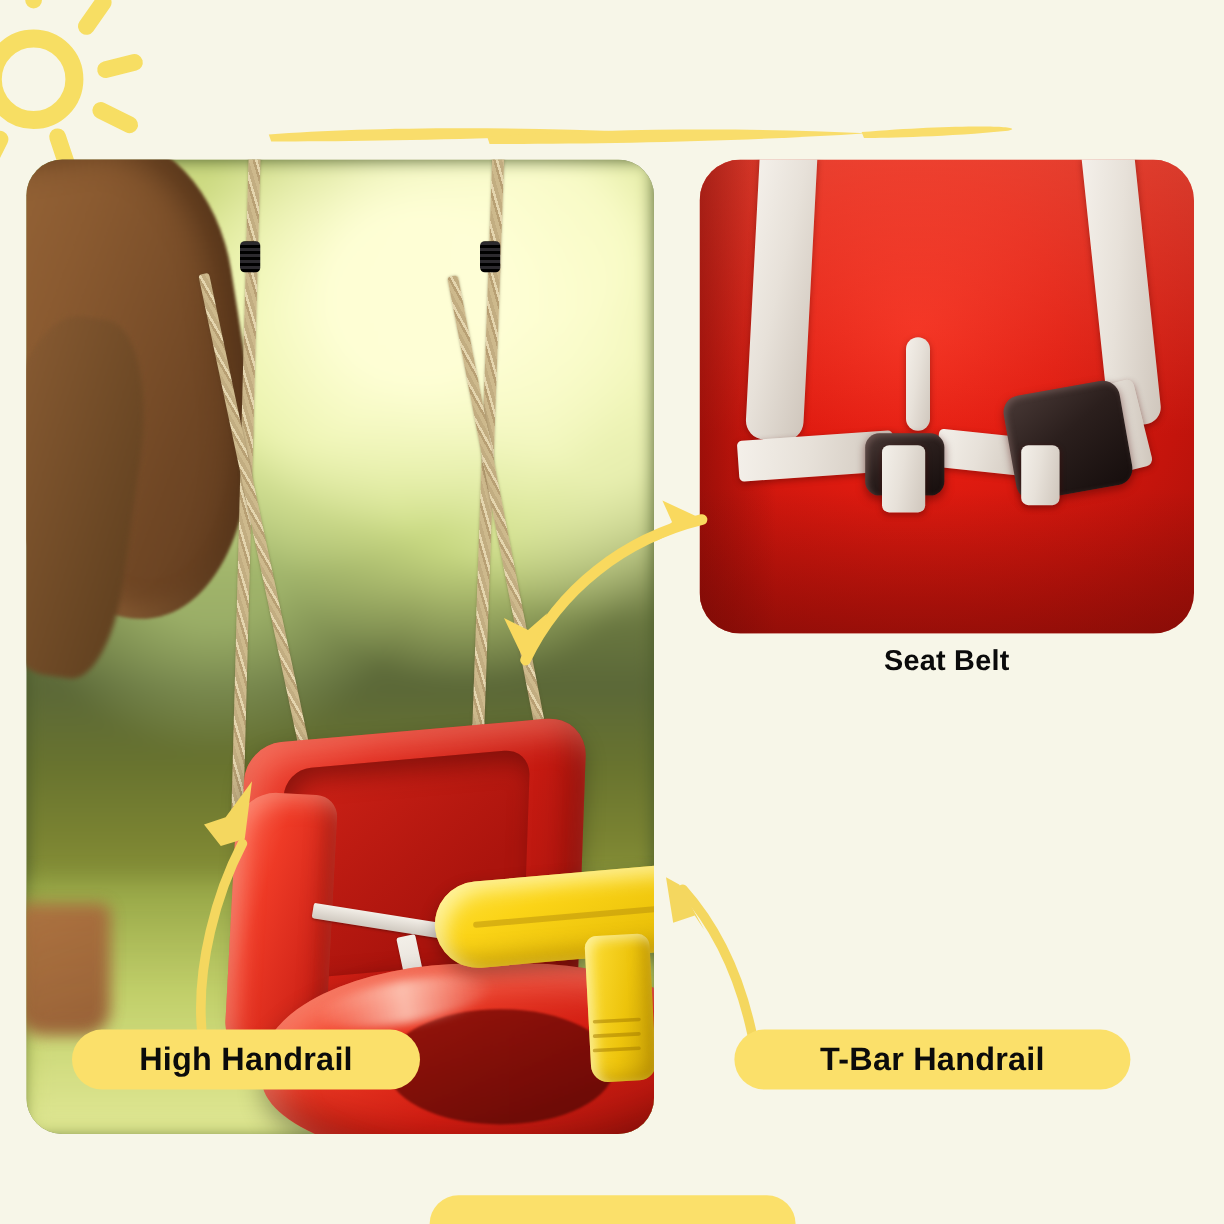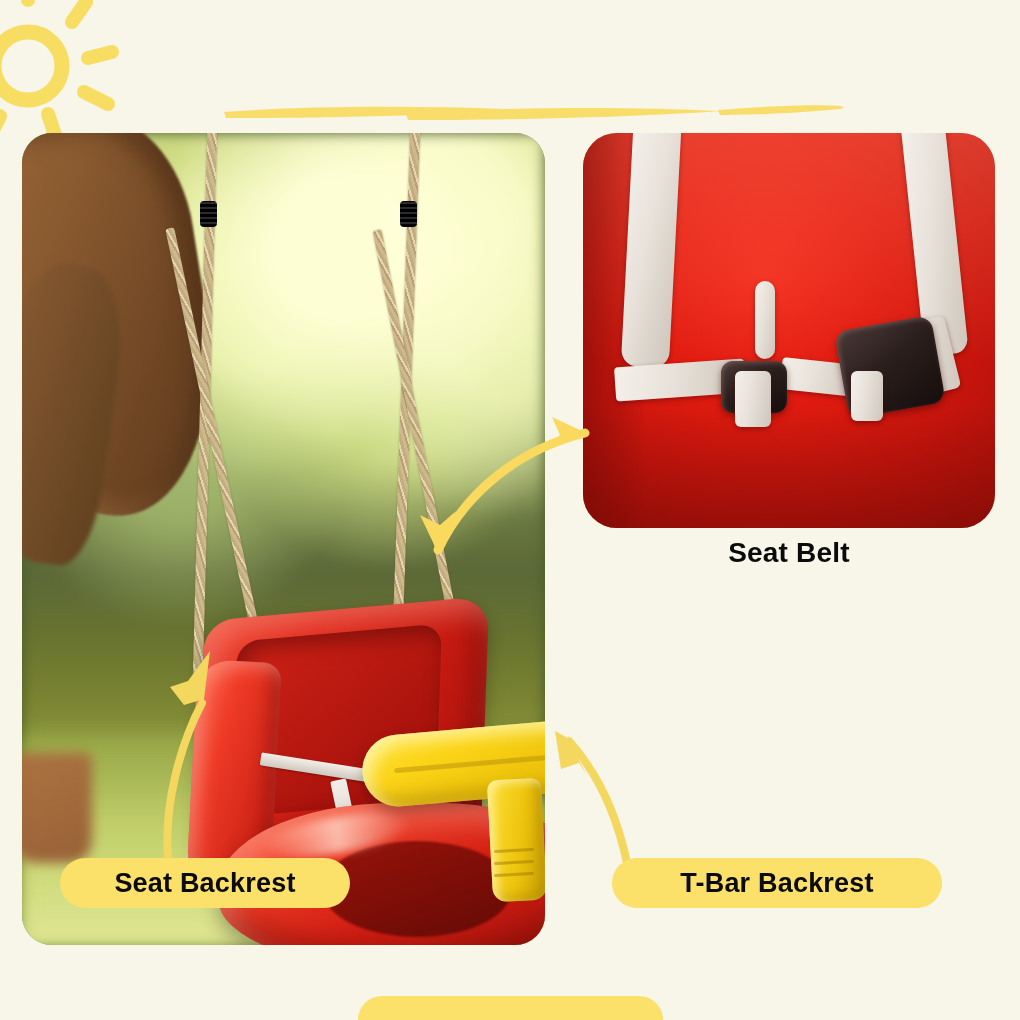--- a/index.html
+++ b/index.html
@@ -227,21 +227,21 @@
   .pill-backrest { left: 60px;  top: 858px; width: 290px; height: 50px; }
   .pill-tbar     { left: 612px; top: 858px; width: 330px; height: 50px; }
   .pill-bottom {
     position: absolute; left: 358px; top: 996px; width: 305px; height: 48px;
     background: #FBE06A; border-radius: 24px;
   }
   .seatbelt-label {
     position: absolute; left: 583px; top: 537px; width: 412px;
     text-align: center;
     font-family: "Liberation Sans", sans-serif;
-    font-weight: bold; font-size: 28px; color: #0B0B0B;
+    font-weight: bold; font-size: 24px; color: #0B0B0B;
     letter-spacing: .2px;
   }
 </style>
 </head>
 <body>
 
 <div id="page">
 
   <div class="sun-wrap">
     <svg width="190" height="190" viewBox="0 0 190 190">
@@ -335,22 +335,22 @@
   </svg>
 
   <svg class="arrow-svg" style="left:535px; top:705px;" width="130" height="165" viewBox="0 0 130 165">
     <path d="M92 158 C84 120, 68 74, 34 36" stroke="#F4D75F" stroke-width="8" fill="none" stroke-linecap="round"></path>
     <path d="M31 32 L20 26 L26 64 L44 58 L52 70 Z" fill="#F4D75F"></path>
   </svg>
 
   <div class="seatbelt-label">Seat Belt</div>
 
   <div class="pill pill-backrest">
-    <span>Seat Backrest</span>
+    <span>High Handrail</span>
   </div>
 
   <div class="pill pill-tbar">
-    <span>T-Bar Backrest</span>
+    <span>T-Bar Handrail</span>
   </div>
 
   <div class="pill-bottom"></div>
 
 </div>
 
 </body></html>

